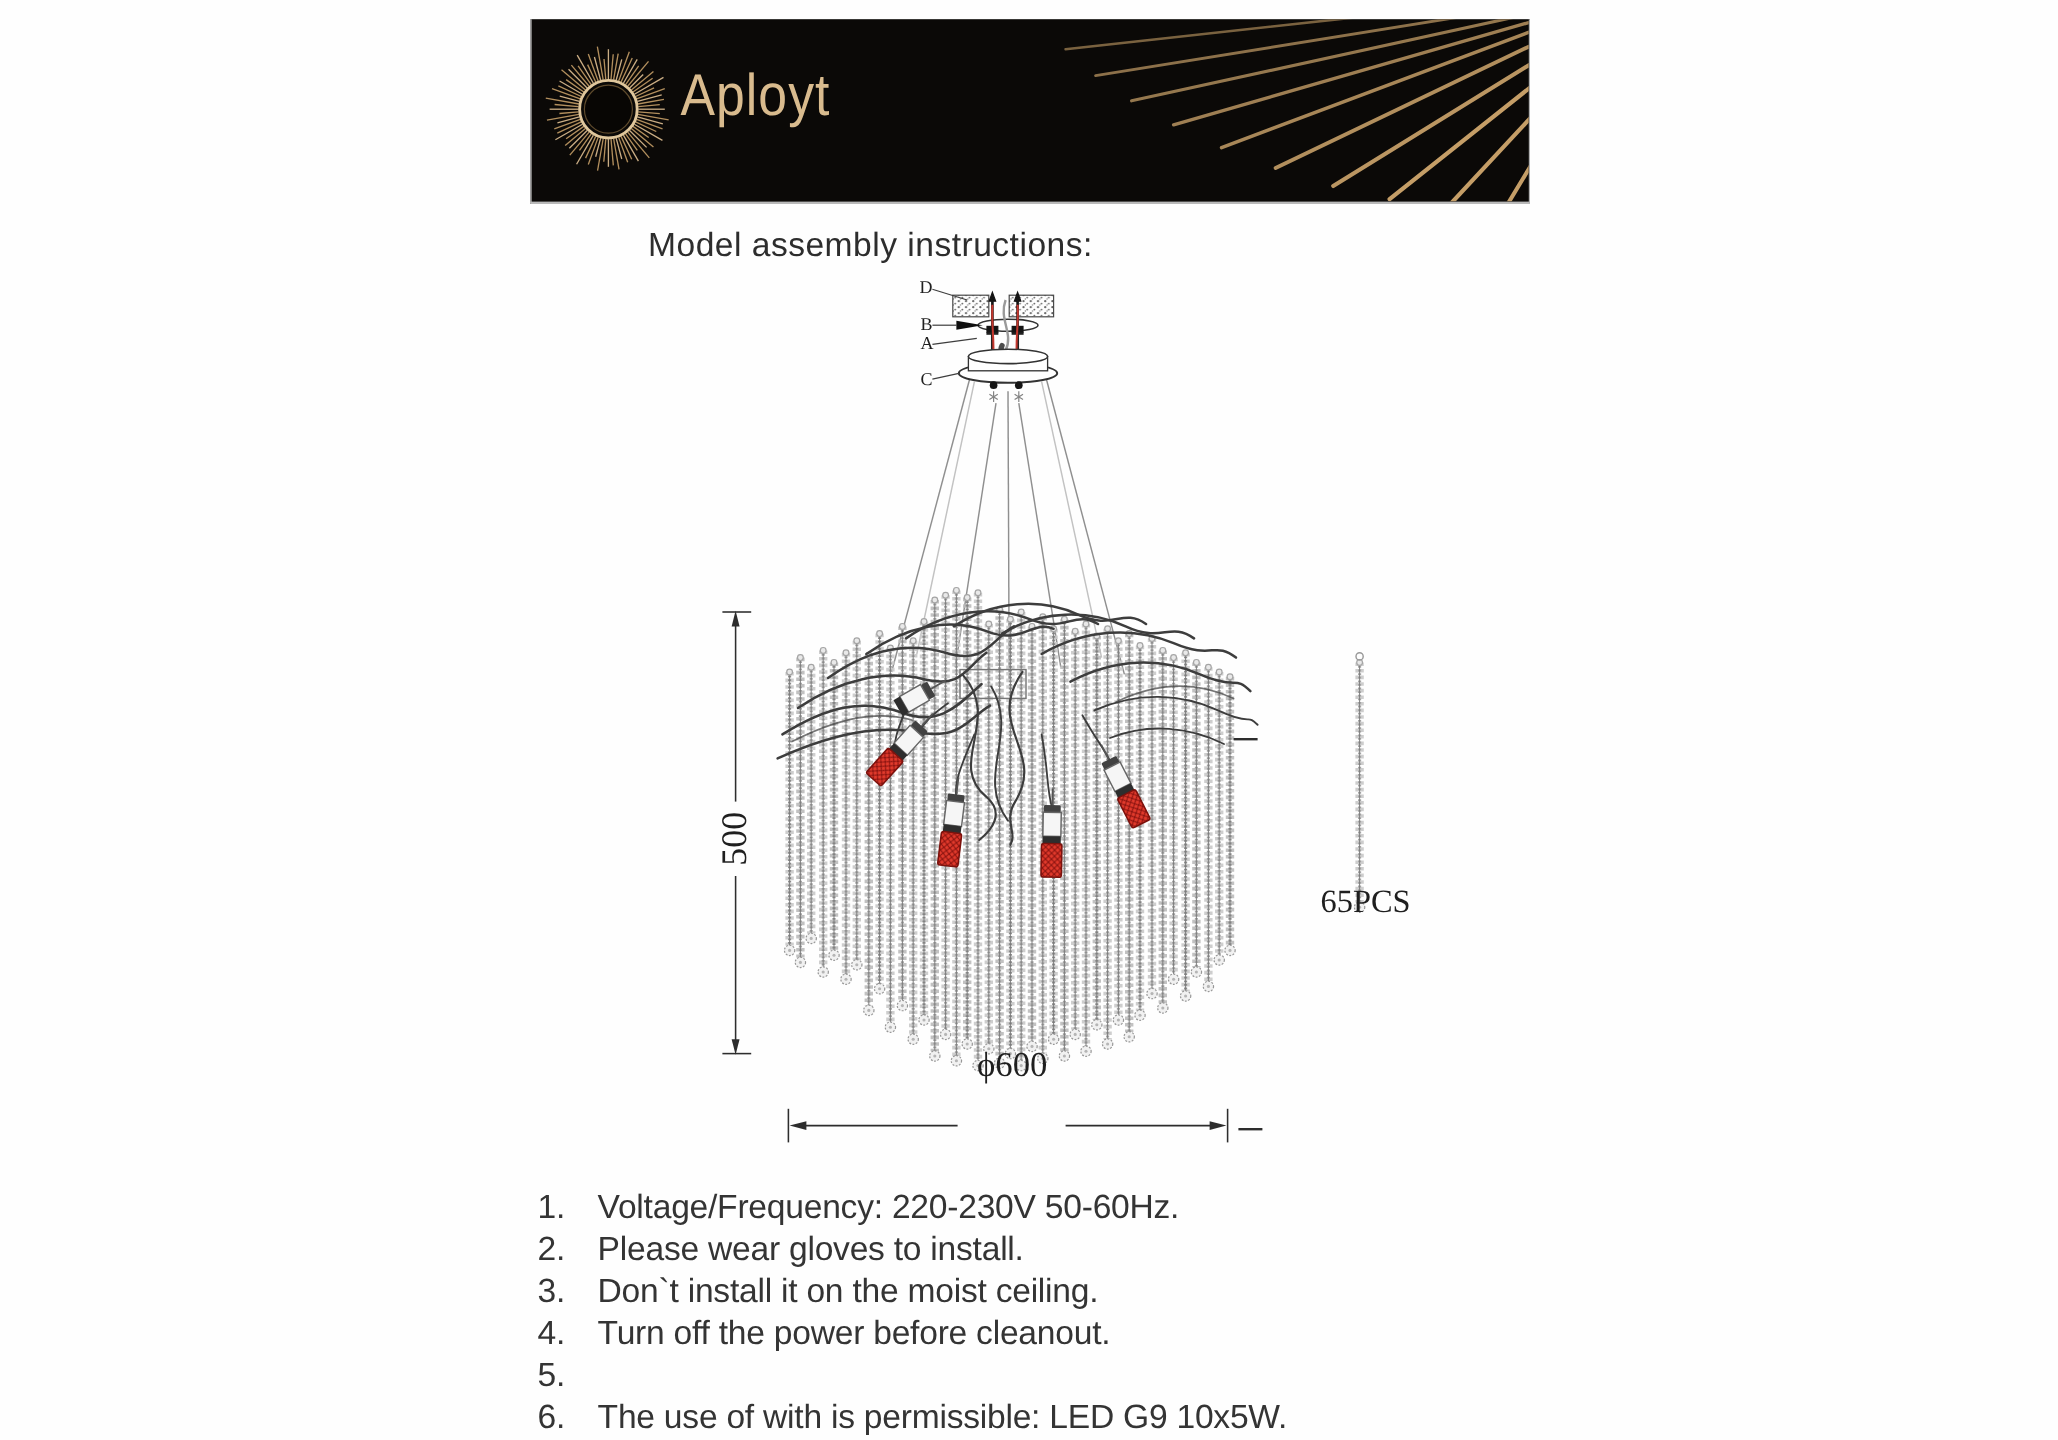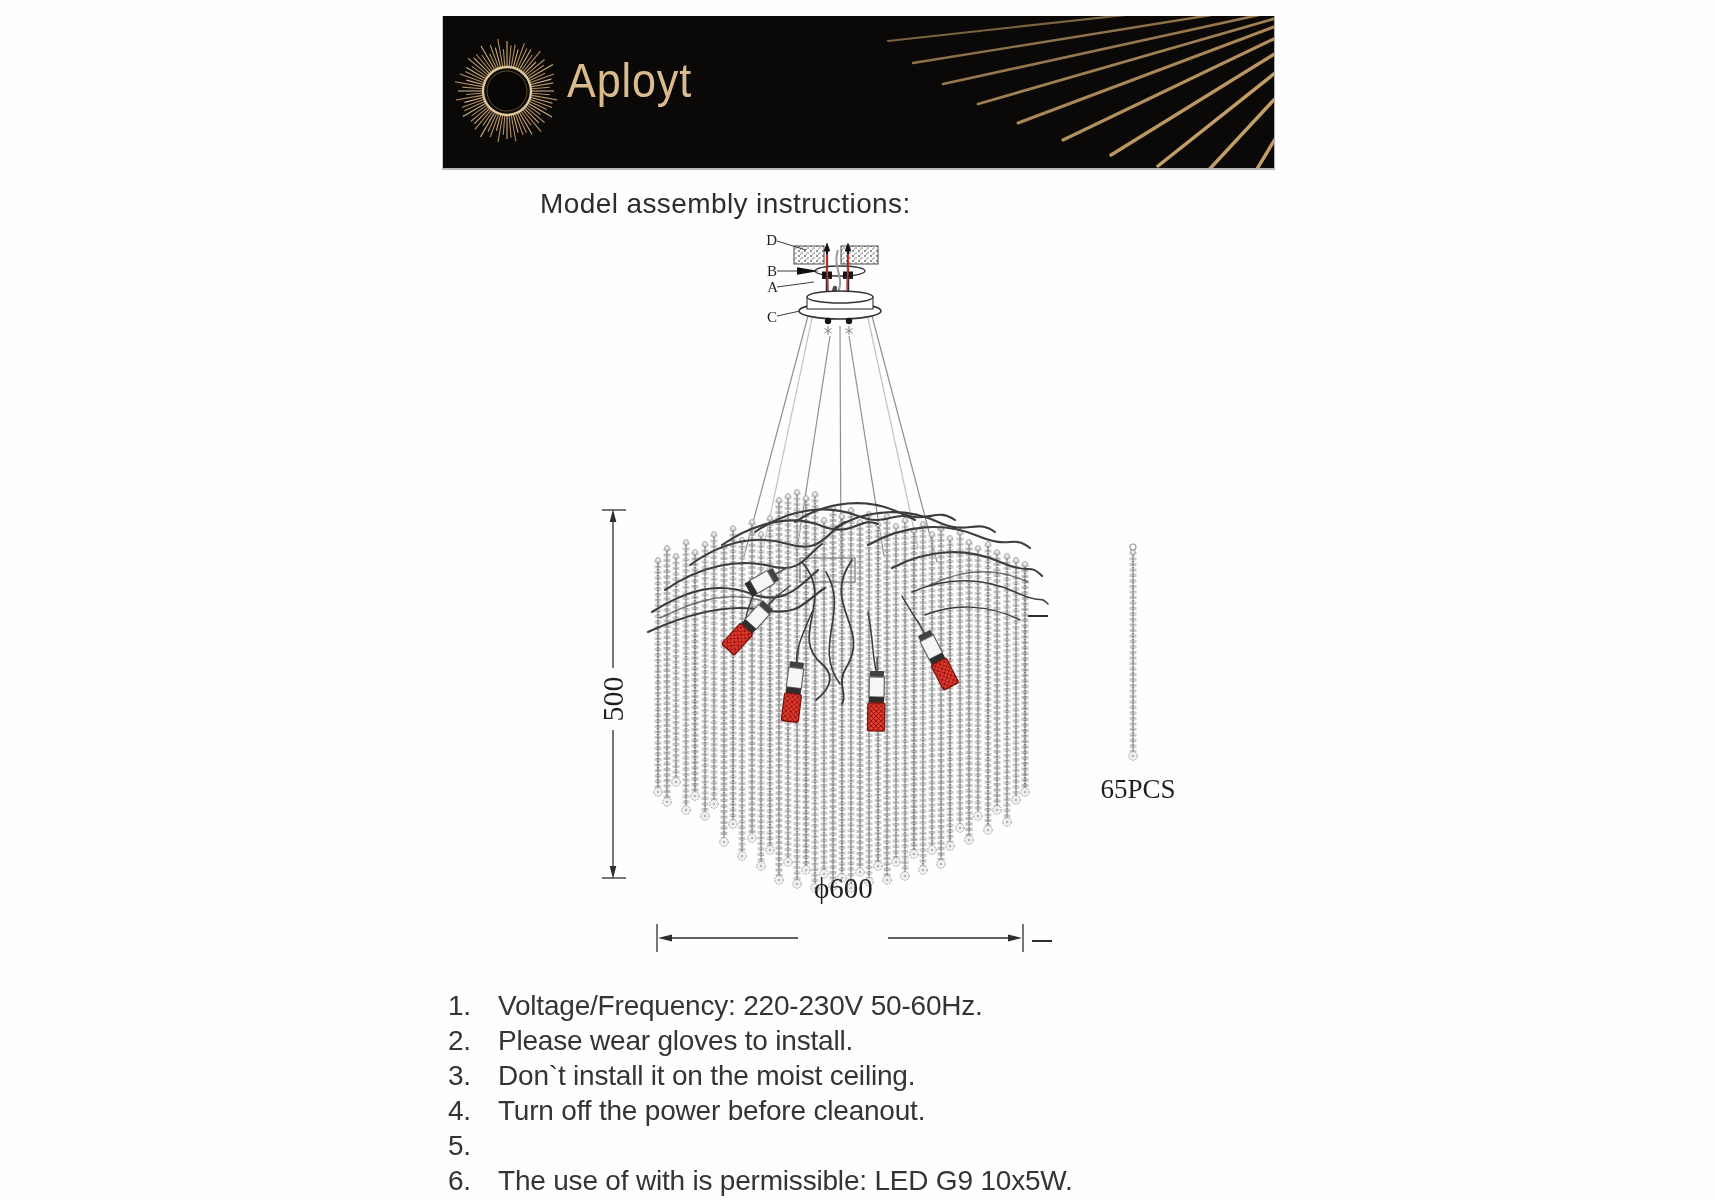--- a/index.html
+++ b/index.html
@@ -17,21 +17,21 @@
   
   .title-block{position:absolute;left:540px;top:156px;width:610px;text-align:left;color:#2d2d2d;margin-top:29px;}
   .title-line{font-size:28px;letter-spacing:.4px;line-height:37px;}
 
   
   .cad{position:absolute;font-family:"Liberation Serif",serif;color:#1f1f1f;}
   .lbl{font-size:15px;width:16px;text-align:right;}
   .dim-500{left:578px;top:670px;width:70px;height:58px;display:flex;align-items:center;justify-content:center;
            transform:rotate(-90deg);font-size:30px;}
   .dim-600{left:801px;top:872px;width:85px;text-align:center;font-size:29px;}
-  .pcs{left:1094px;top:774px;width:88px;text-align:center;font-size:27px;}
+  .pcs{left:1094px;top:736px;width:88px;text-align:center;font-size:27px;}
 
   
   .instructions{position:absolute;left:448px;top:990px;width:840px;color:#343434;}
   .instr-row{display:flex;height:35px;align-items:baseline;font-size:28px;letter-spacing:-.2px;}
   .instr-num{width:34px;flex:0 0 34px;}
   .instr-text{margin-left:16px;white-space:nowrap;}
 
   .scene{position:absolute;left:0;top:0;}
 </style>
 </head>

